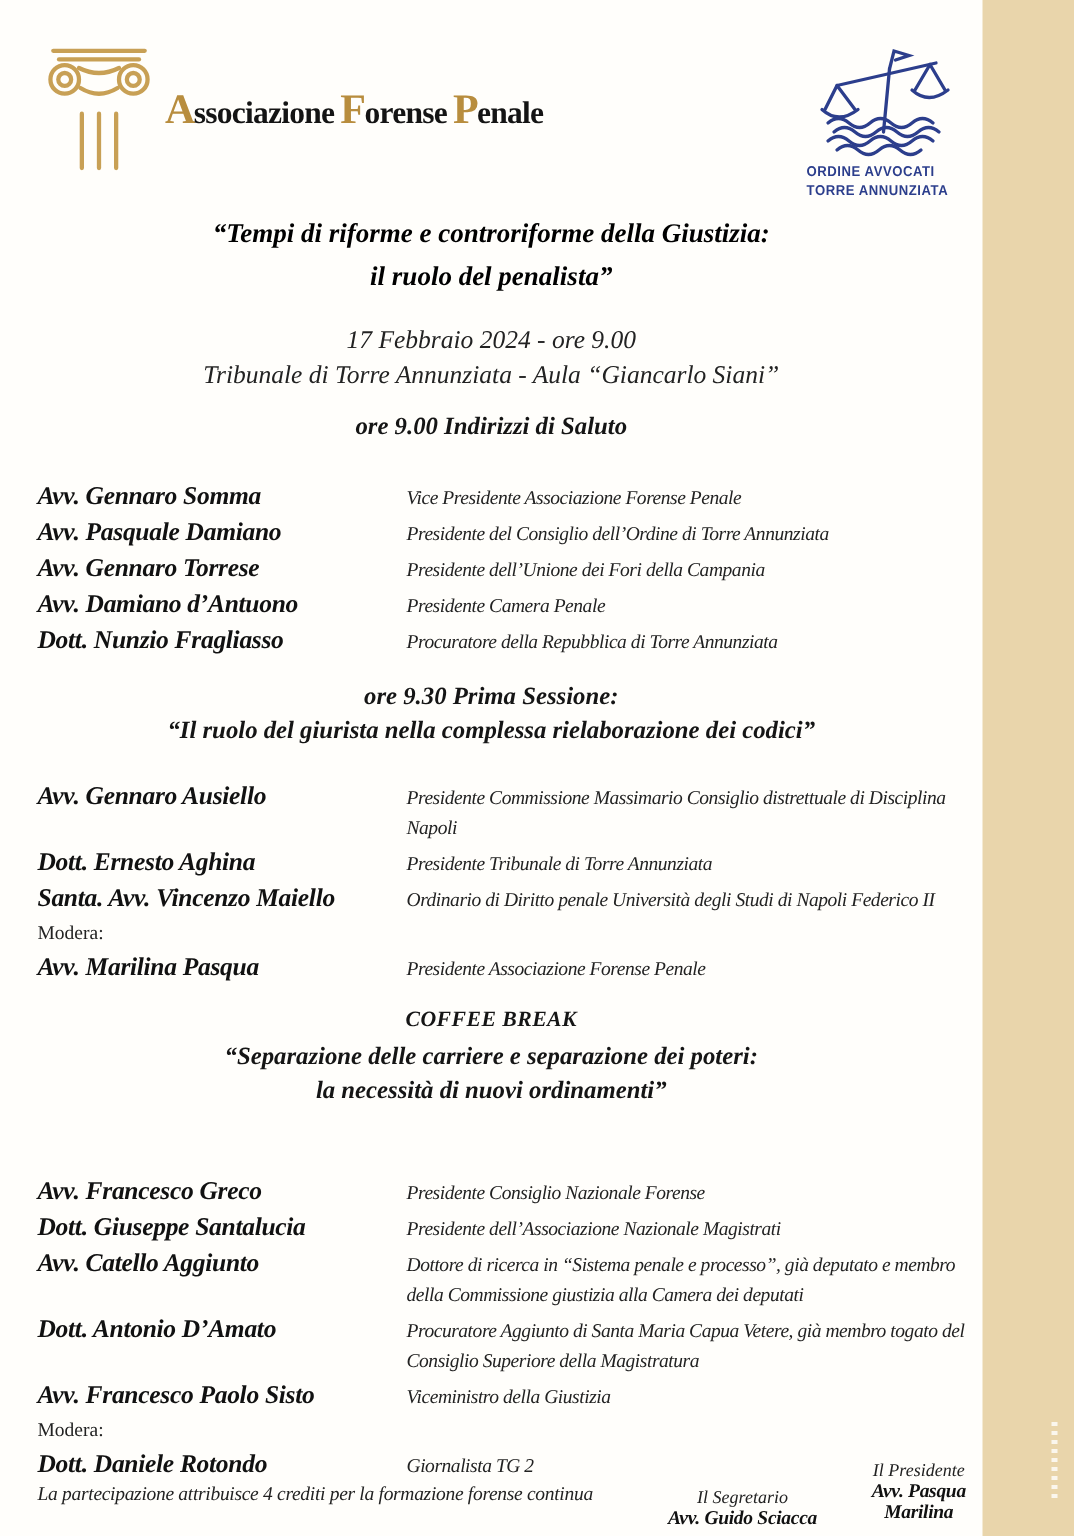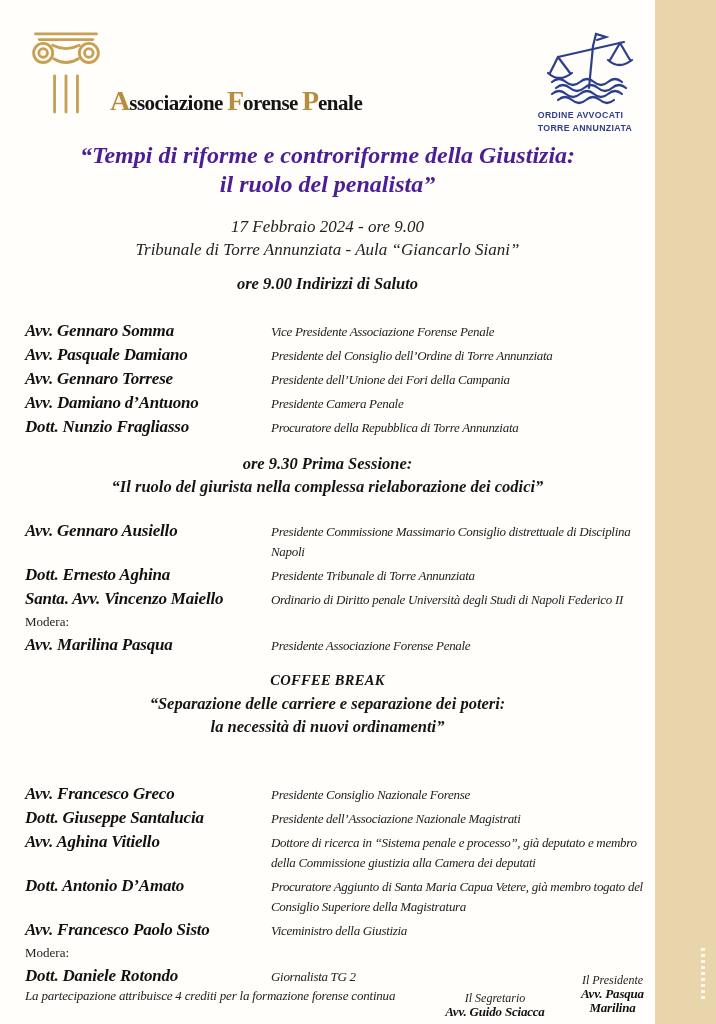--- a/index.html
+++ b/index.html
@@ -13,34 +13,34 @@
   }
   
   .side-band{position:absolute;top:0;right:0;width:61px;height:1024px;background:#e9d5ab;}
   .print-credit{
     position:absolute;right:11px;top:948px;width:4px;height:52px;
     background:repeating-linear-gradient(to bottom,#ffffff 0 3px,rgba(255,255,255,0) 3px 6px);
     opacity:.8;
   }
 
   
-  .logo-afp{position:absolute;left:26px;top:26px;display:flex;gap:4px;align-items:flex-end;}
+  .logo-afp{position:absolute;left:26px;top:26px;display:flex;gap:4px;align-items:center;}
   .afp-column{flex:0 0 auto;}
   .afp-words{padding-top:6px;}
   .afp-line{white-space:nowrap;transform:scaleX(.78);transform-origin:0 0;line-height:27px;}
   .afp-initial{font-weight:bold;font-size:28px;color:#b88d3e;letter-spacing:-1px;}
   .afp-rest{font-weight:bold;font-size:21px;color:#141414;letter-spacing:-.5px;}
 
   
   .logo-ordine{position:absolute;left:533px;top:30px;width:118px;text-align:left;}
   .ordine-text{color:#2c3e8c;font-family:"Liberation Sans","DejaVu Sans",sans-serif;
     font-weight:bold;font-size:9.5px;line-height:13px;letter-spacing:.4px;
     transform:scaleX(.92);transform-origin:50% 0;white-space:nowrap;}
   .title{position:absolute;top:141px;left:0;width:655px;text-align:center;
-    font-weight:bold;font-style:italic;font-size:24px;line-height:29px;color:#4c1d95;}
+    font-weight:bold;font-style:italic;font-size:18px;line-height:29px;color:#000000;}
   .subhead{position:absolute;top:215px;left:0;width:655px;text-align:center;
     font-style:italic;font-size:17px;line-height:23px;color:#222;}
 
   .sec-heading{position:absolute;left:0;width:655px;text-align:center;
     font-weight:bold;font-style:italic;font-size:16.5px;line-height:23px;color:#151515;}
   .h-s0{top:272px;}
   .h-s1{top:452px;}
   .coffee{top:649px;font-size:14.5px;letter-spacing:.3px;margin-top:20px;}
   .h-s2{top:692px;}
 
@@ -187,21 +187,21 @@
   <div class="list list-2">
     <div class="row">
       <span class="name">Avv. Francesco Greco</span>
       <span class="role">Presidente Consiglio Nazionale Forense</span>
     </div>
     <div class="row">
       <span class="name">Dott. Giuseppe Santalucia</span>
       <span class="role">Presidente dell’Associazione Nazionale Magistrati</span>
     </div>
     <div class="row">
-      <span class="name">Avv. Aghina Vitiello</span>
+      <span class="name">Avv. Catello Aggiunto</span>
       <span class="role">Dottore di ricerca in “Sistema penale e processo”, già deputato e membro della Commissione giustizia alla Camera dei deputati</span>
     </div>
     <div class="row">
       <span class="name">Dott. Antonio D’Amato</span>
       <span class="role">Procuratore Aggiunto di Santa Maria Capua Vetere, già membro togato del Consiglio Superiore della Magistratura</span>
     </div>
     <div class="row">
       <span class="name">Avv. Francesco Paolo Sisto</span>
       <span class="role">Viceministro della Giustizia</span>
     </div>

